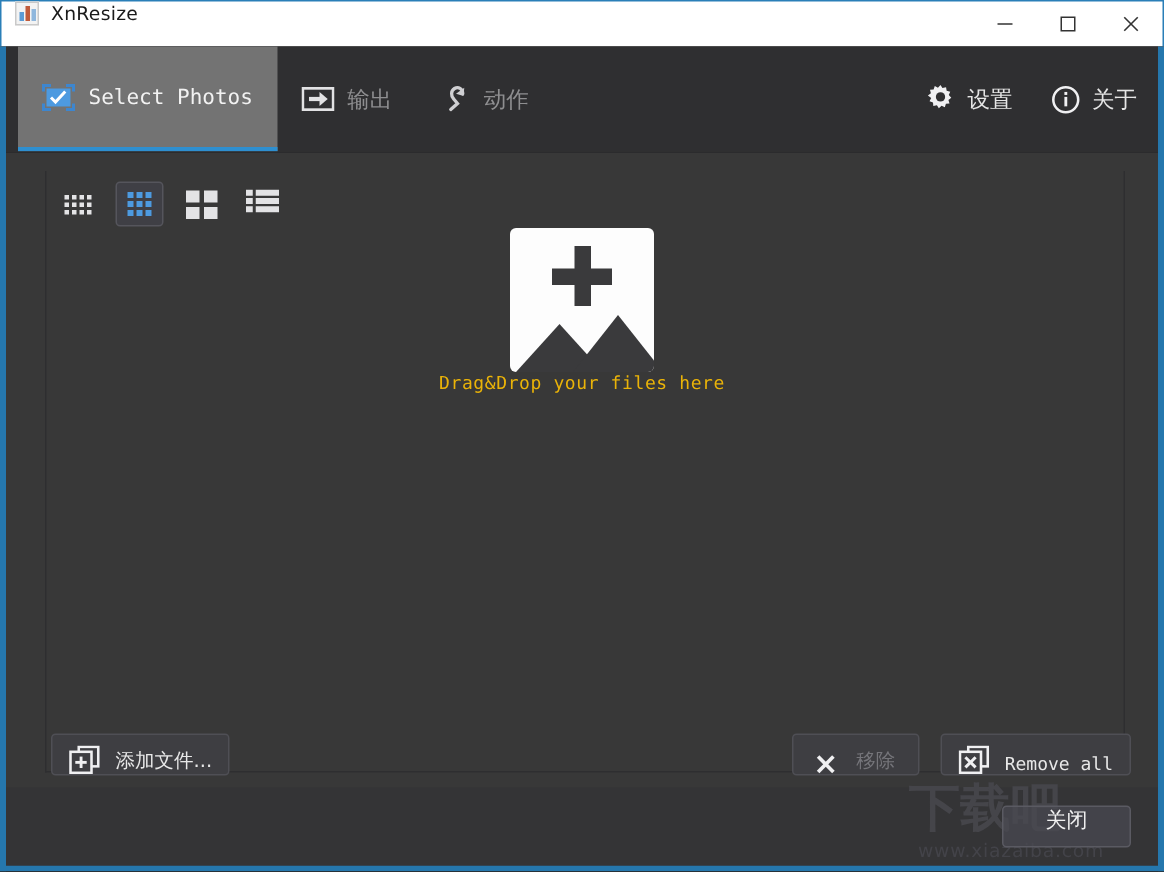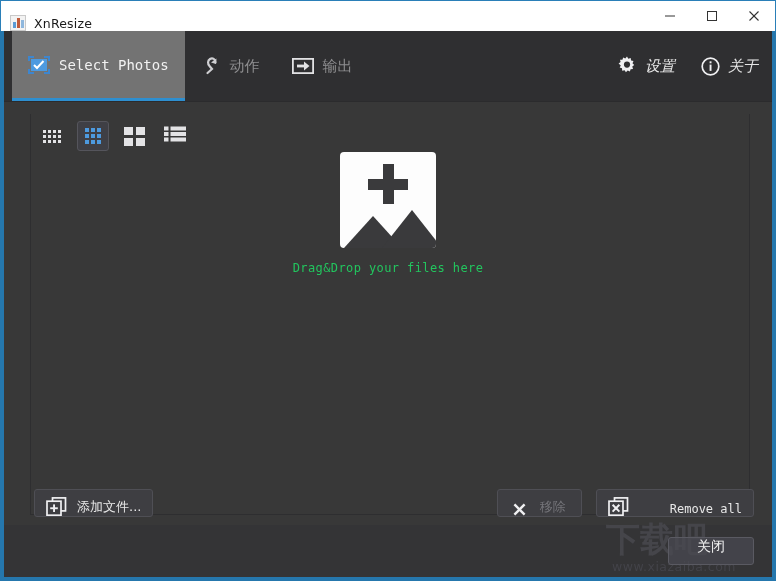--- a/index.html
+++ b/index.html
@@ -28,21 +28,21 @@
     background: #ffffff;
     border-top: 1px solid #2a7fb8;
     border-left: 1px solid #2a7fb8;
     border-right: 1px solid #2a7fb8;
     box-sizing: border-box;
     display: flex;
     align-items: center;
   }
   .title-left {
     display: flex;
-    align-items: flex-end;
+    align-items: flex-start;
     padding-left: 9px;
     flex: 1;
     height: 100%;
   }
   .app-icon {
     width: 16px; height: 16px;
     position: relative;
     margin-right: 8px;
     background: #f3f3f3;
     border: 1px solid #c9c9c9;
@@ -116,21 +116,20 @@
   }
   .tab .ico { margin-right: 9px; display: flex; align-items: center; }
   .tab .lbl { white-space: nowrap; }
 
   .header-right {
     position: absolute;
     right: 14px; top: 0;
     height: 70px;
     display: flex;
     align-items: center;
-    font-style: italic;
   }
   .hr-item {
     display: flex; align-items: center;
     margin-left: 26px;
     color: #e6e6e6;
     font-size: 15px;
     cursor: default;
   }
   .hr-item .ico { margin-right: 8px; display: flex; align-items: center; }
 
@@ -201,22 +200,21 @@
     left: 4px; bottom: 0;
     border-width: 0 29px 32px 29px;
     border-color: transparent transparent #3a3a3c transparent;
   }
   .drop-img .mt2 {
     left: 42px; bottom: 0;
     border-width: 0 30px 38px 30px;
     border-color: transparent transparent #3a3a3c transparent;
   }
   .drop-text {
-    margin-top: 13px;
-    color: #22c55e;
+    color: #eab308;
     font-size: 12px;
     font-family: "DejaVu Sans Mono", "Liberation Mono", monospace;
     letter-spacing: .4px;
   }
 
   
   .bottombar {
     position: absolute;
     left: 4px; top: 525px;
     width: 768px;
@@ -246,21 +244,20 @@
     margin-right: 14px;
     box-sizing: border-box;
     cursor: default;
   }
   .btn:last-child { margin-right: 0; }
   .btn .ico { margin-right: 10px; display: flex; align-items: center; }
   .btn.disabled { color: #75757a; }
   .btn.mono {
     font-family: "DejaVu Sans Mono", "Liberation Mono", monospace;
     font-size: 12px;
-    gap: 31px;
   }
 
   
   .watermark {
     position: absolute;
     right: 2px; bottom: 3px;
     width: 170px; height: 52px;
     pointer-events: none;
     user-select: none;
   }
@@ -353,37 +350,37 @@
             <rect x="20" y="13" width="2" height="5" fill="#3d86cf"></rect>
             <rect x="3" y="3" width="16" height="12" fill="#4d9ae0"></rect>
             <path d="M6 9 L9 12 L15.5 5" fill="none" stroke="#ffffff" stroke-width="2"></path>
           </svg>
         </span>
         <span class="lbl">Select Photos</span>
       </div>
 
       <div class="tab">
         <span class="ico">
-          <svg width="20" height="20" viewBox="0 0 20 20">
-            <path d="M14.5 6.5 C14.5 3 11.5 1.5 9 3 C6.5 4.5 6.5 8 8.5 10 L11 13 L6.5 17" fill="none" stroke="#cfcfd2" stroke-width="2.2" stroke-linecap="round"></path>
-            <path d="M15.5 2.5 L15 8 L10 6.5 Z" fill="#cfcfd2"></path>
-          </svg>
-        </span>
-        <span class="lbl">动作</span>
-      </div>
-
-      <div class="tab">
-        <span class="ico">
           <svg width="22" height="16" viewBox="0 0 22 16">
             <rect x="0.9" y="0.9" width="20.2" height="14.2" fill="none" stroke="#e2e2e4" stroke-width="1.8"></rect>
             <rect x="5" y="6.6" width="8" height="2.8" fill="#e2e2e4"></rect>
             <path d="M12 3.4 L17.5 8 L12 12.6 Z" fill="#e2e2e4"></path>
           </svg>
         </span>
         <span class="lbl">输出</span>
+      </div>
+
+      <div class="tab">
+        <span class="ico">
+          <svg width="20" height="20" viewBox="0 0 20 20">
+            <path d="M14.5 6.5 C14.5 3 11.5 1.5 9 3 C6.5 4.5 6.5 8 8.5 10 L11 13 L6.5 17" fill="none" stroke="#cfcfd2" stroke-width="2.2" stroke-linecap="round"></path>
+            <path d="M15.5 2.5 L15 8 L10 6.5 Z" fill="#cfcfd2"></path>
+          </svg>
+        </span>
+        <span class="lbl">动作</span>
       </div>
 
 
     </div>
 
     <div class="header-right">
       <div class="hr-item">
         <span class="ico">
           <svg width="20" height="20" viewBox="0 0 20 20">
             <path fill="#f0f0f2" d="M10 0.6l1.3 2.1 2.4-.6.4 2.4 2.4.6-1 2.2 1.7 1.8-1.9 1.5.7 2.4-2.4.2-.7 2.3-2.2-1-1.8 1.7-1.3-2-2.4.5-.2-2.4-2.3-.8 1.1-2.1L1.6 7.6l2-1.5-.6-2.3 2.4-.1.8-2.3 2.1 1.1z"></path>

